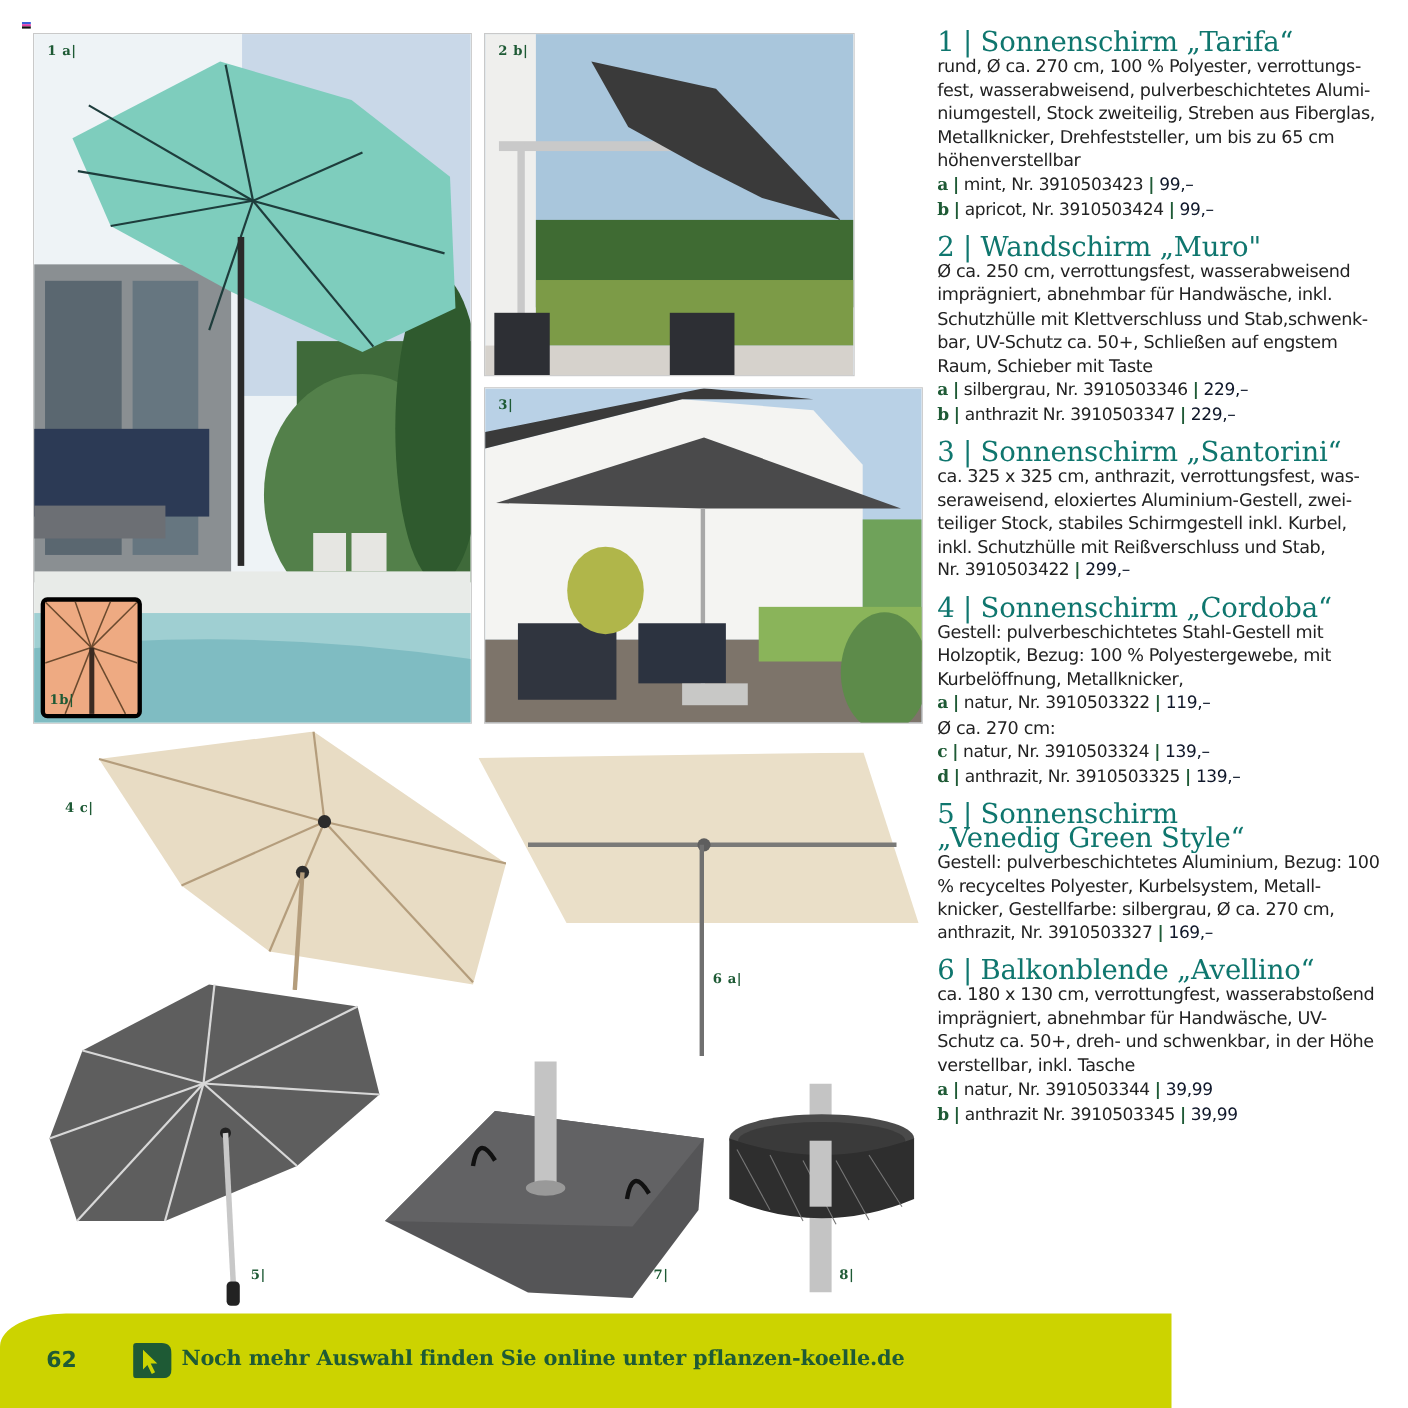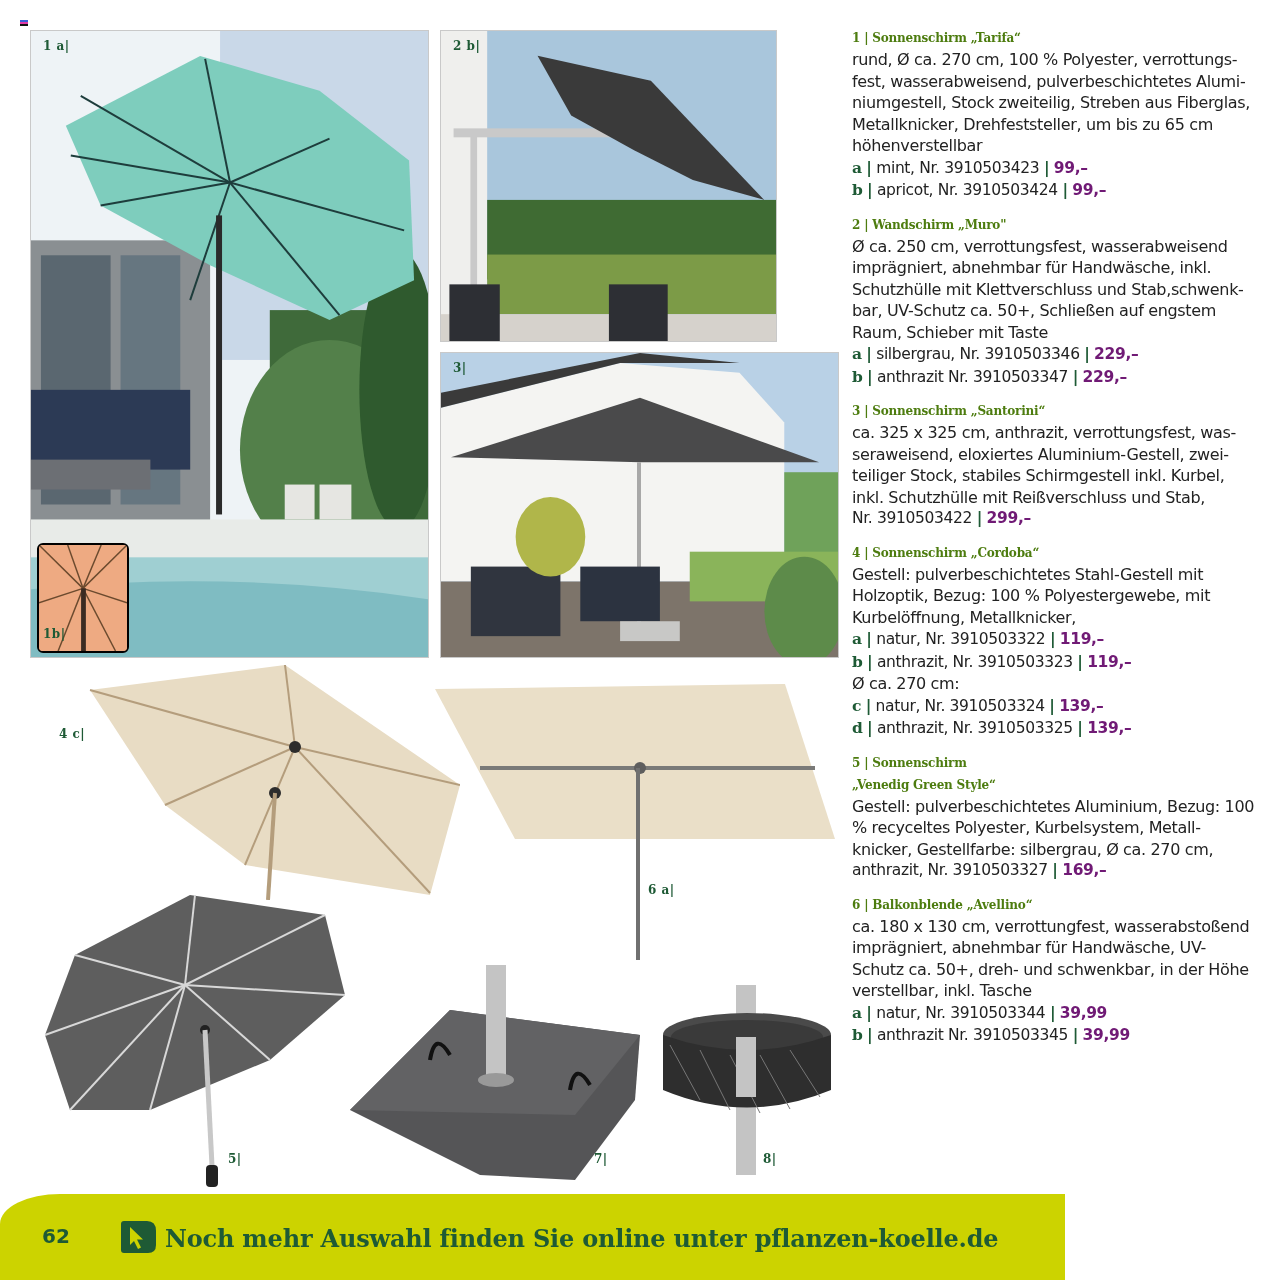--- a/index.html
+++ b/index.html
@@ -17,50 +17,50 @@
     font-family: "DejaVu Serif", serif;
     font-weight: bold; font-size: 12px; color: #1e5a35; letter-spacing: 0.5px;
     white-space: nowrap;
   }
 
   .cutout { position: absolute; }
   .cutout svg { display: block; width: 100%; height: 100%; }
 
   .inset {
     position: absolute; left: 37px; top: 543px; width: 92px; height: 110px;
-    border: 2px solid #000000; border-radius: 6px; overflow: hidden; background: #e8a880;
+    border: 4px solid #000000; border-radius: 6px; overflow: hidden; background: #e8a880;
   }
 
   
   .products { position: absolute; left: 852px; top: 27px; width: 405px; }
   .product { margin-bottom: 12px; }
   .p-title {
-    font-family: "DejaVu Serif", serif; font-weight: bold;
-    font-size: 12px; line-height: 22px; color: #4d7c0f; letter-spacing: -0.2px;
+    font-family: "DejaVu Serif", serif; font-weight: normal;
+    font-size: 25px; line-height: 22px; color: #0f766e; letter-spacing: -0.2px;
   }
   .p-desc { font-size: 16px; line-height: 21.5px; color: #222; letter-spacing: -0.35px; }
   .variant { font-size: 15.5px; line-height: 21.5px; color: #222; letter-spacing: -0.35px; white-space: nowrap; }
   .v-key { font-family: "DejaVu Serif", serif; font-weight: bold; color: #1e5a35; }
   .v-sep { color: #1e5a35; font-weight: bold; }
-  .v-price { font-weight: bold; color: #701a75; }
+  .v-price { font-weight: normal; color: #0f172a; }
 
   
   .footer {
     position: absolute; left: 0; top: 1194px; width: 1065px; height: 86px;
     background: #ccd300; border-top-left-radius: 60px 30px;
   }
   .footer-page {
     position: absolute; left: 42px; top: 30px; font-size: 20px; font-weight: bold; color: #1e5a35;
   }
   .footer-icon {
     position: absolute; left: 121px; top: 27px; width: 35px; height: 32px;
   }
   .footer-text {
     position: absolute; left: 165px; top: 30px;
-    font-family: "DejaVu Serif", serif; font-weight: bold; font-size: 24px; color: #1e5a35; letter-spacing: -0.2px;
+    font-family: "DejaVu Serif", serif; font-weight: bold; font-size: 19px; color: #1e5a35; letter-spacing: -0.2px;
     white-space: nowrap;
   }
 </style>
 </head>
 <body>
 
 <div class="reg-mark">
   <span style="background:#3a5fd8"></span>
     <span style="background:#e03aa8"></span>
     <span style="background:#111"></span>
@@ -249,21 +249,20 @@
   <div class="product">
     <div class="p-title">3 | Sonnenschirm „Santorini“</div>
     <div class="p-desc">ca. 325 x 325 cm, anthrazit, verrottungsfest, was-seraweisend, eloxiertes Aluminium-Gestell, zwei-teiliger Stock, stabiles Schirmgestell inkl. Kurbel, inkl. Schutzhülle mit Reißverschluss und Stab,</div>
     <div class="variant"><span>Nr. 3910503422</span> <span class="v-sep">|</span> <span class="v-price">299,–</span></div>
   </div>
 
   <div class="product">
     <div class="p-title">4 | Sonnenschirm „Cordoba“</div>
     <div class="p-desc">Gestell: pulverbeschichtetes Stahl-Gestell mit Holzoptik, Bezug: 100 % Polyestergewebe, mit Kurbelöffnung, Metallknicker,</div>
     <div class="variant"><span class="v-key">a</span> <span class="v-sep">|</span> <span>natur, Nr. 3910503322</span> <span class="v-sep">|</span> <span class="v-price">119,–</span></div>
-    <div class="variant"><span class="v-key">b</span> <span class="v-sep">|</span> <span>anthrazit, Nr. 3910503323</span> <span class="v-sep">|</span> <span class="v-price">119,–</span></div>
     <div class="p-desc">Ø ca. 270 cm:</div>
     <div class="variant"><span class="v-key">c</span> <span class="v-sep">|</span> <span>natur, Nr. 3910503324</span> <span class="v-sep">|</span> <span class="v-price">139,–</span></div>
     <div class="variant"><span class="v-key">d</span> <span class="v-sep">|</span> <span>anthrazit, Nr. 3910503325</span> <span class="v-sep">|</span> <span class="v-price">139,–</span></div>
   </div>
 
   <div class="product">
     <div class="p-title">5 | Sonnenschirm</div>
     <div class="p-title">„Venedig Green Style“</div>
     <div class="p-desc">Gestell: pulverbeschichtetes Aluminium, Bezug: 100 % recyceltes Polyester, Kurbelsystem, Metall-knicker, Gestellfarbe: silbergrau, Ø ca. 270 cm,</div>
     <div class="variant"><span>anthrazit, Nr. 3910503327</span> <span class="v-sep">|</span> <span class="v-price">169,–</span></div>

